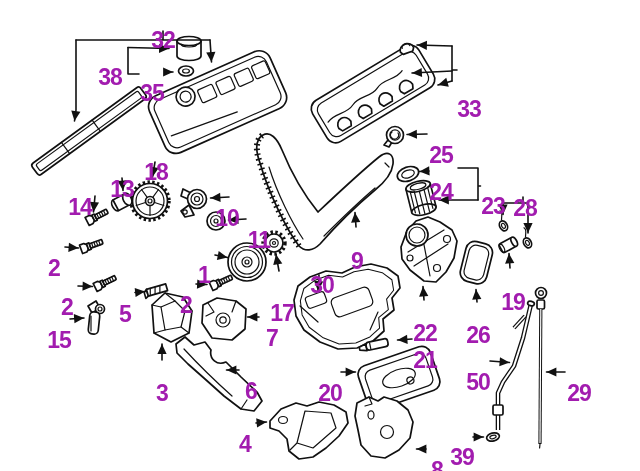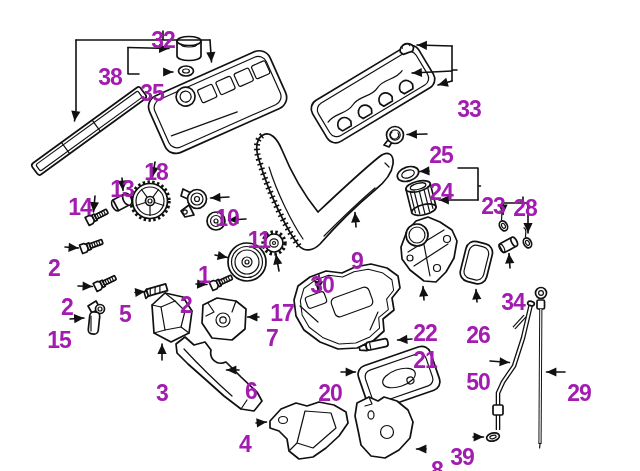--- a/index.html
+++ b/index.html
@@ -369,21 +369,21 @@
   <div class="lbl" style="left:282px;top:292px">17</div>
   <div class="lbl" style="left:156px;top:151px">18</div>
   <div class="lbl" style="left:330px;top:372px">20</div>
   <div class="lbl" style="left:322px;top:264px">30</div>
   <div class="lbl" style="left:425px;top:339px">21</div>
   <div class="lbl" style="left:425px;top:312px">22</div>
   <div class="lbl" style="left:493px;top:185px">23</div>
   <div class="lbl" style="left:441px;top:171px">24</div>
   <div class="lbl" style="left:441px;top:134px">25</div>
   <div class="lbl" style="left:478px;top:314px">26</div>
-  <div class="lbl" style="left:513px;top:281px">34</div>
+  <div class="lbl" style="left:513px;top:281px">19</div>
   <div class="lbl" style="left:525px;top:187px">28</div>
   <div class="lbl" style="left:579px;top:372px">29</div>
   <div class="lbl" style="left:478px;top:361px">50</div>
   <div class="lbl" style="left:462px;top:436px">39</div>
   <div class="lbl" style="left:163px;top:19px">32</div>
   <div class="lbl" style="left:469px;top:88px">33</div>
   <div class="lbl" style="left:110px;top:56px">38</div>
   <div class="lbl" style="left:152px;top:72px">35</div>
 </div>
 

